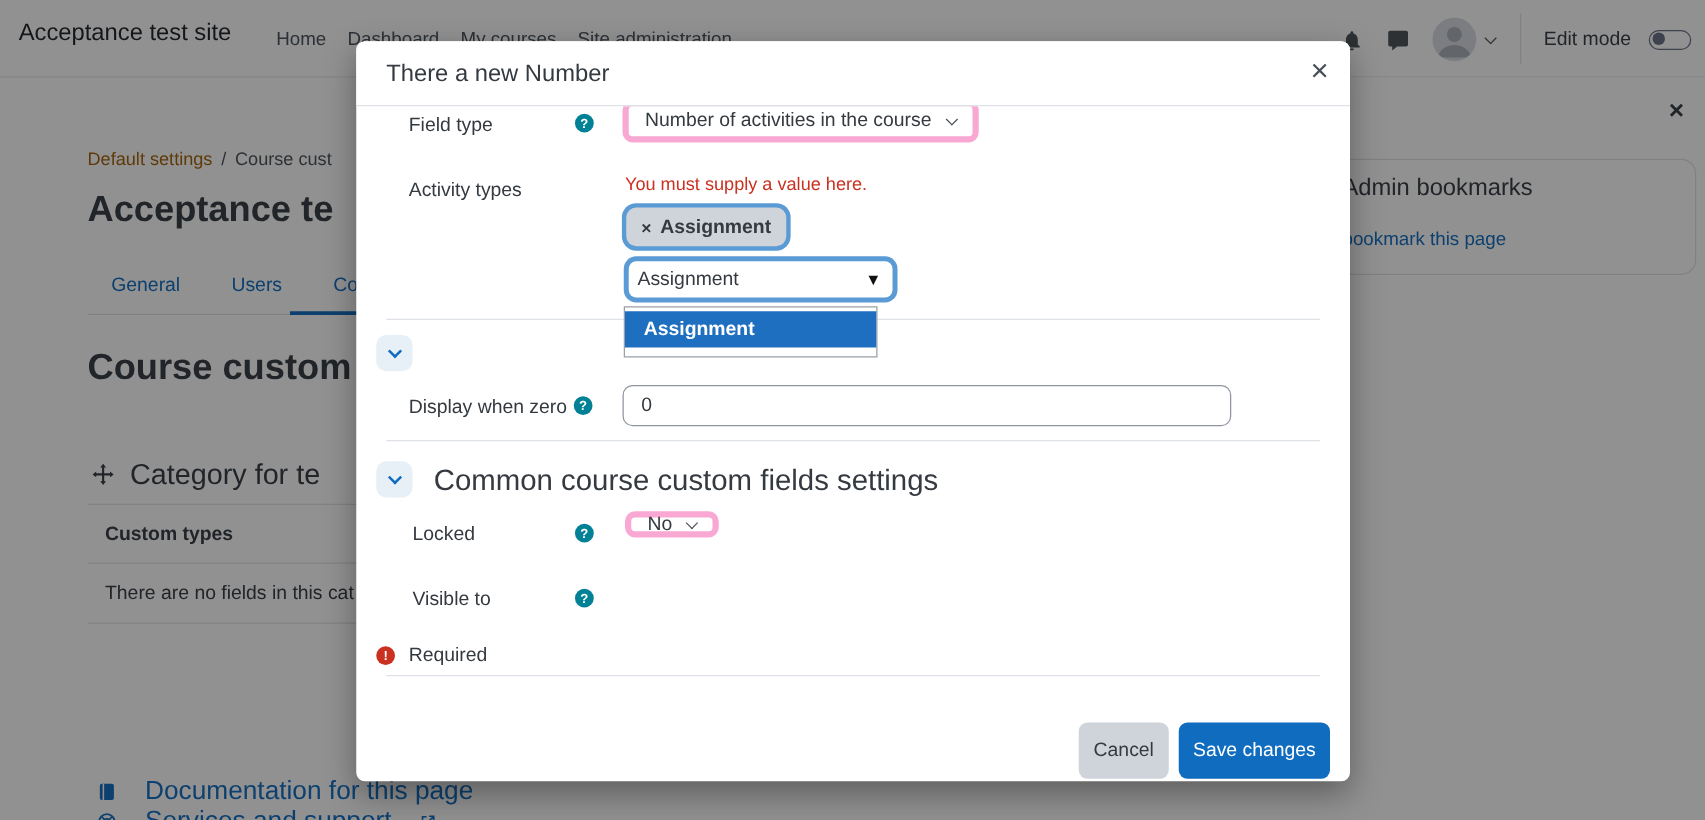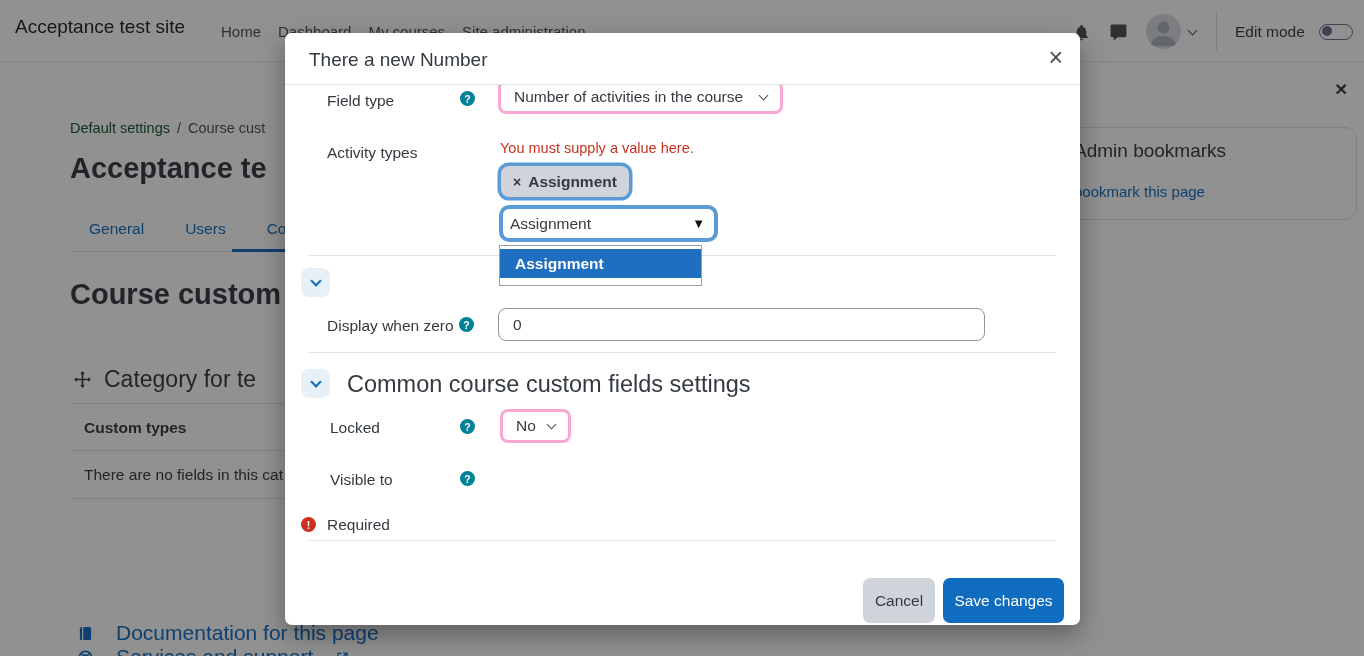--- a/index.html
+++ b/index.html
@@ -16,21 +16,21 @@
   .nav-icon { position:absolute; top:22px; width:20px; height:20px; display:flex; align-items:center; justify-content:center; }
   .avatar { position:absolute; left:1146px; top:14px; width:35px; height:35px; border-radius:50%; background:#d8dbe0; overflow:hidden; }
   .chev { display:inline-block; width:7px; height:7px; border-right:1.8px solid #495057; border-bottom:1.8px solid #495057; transform:rotate(45deg); }
   .nav-chevron { position:absolute; left:1189px; top:27px; }
   .nav-divider { position:absolute; left:1216px; top:11px; width:1px; height:40px; background:#dee2e6; }
   .edit-mode-label { position:absolute; left:1235px; top:23px; font-size:15.5px; color:#343a40; }
   .toggle { position:absolute; left:1319px; top:24px; width:34px; height:16px; border:1.5px solid #667085; border-radius:9px; }
   .toggle .knob { position:absolute; left:2px; top:1.2px; width:10px; height:10px; border-radius:50%; background:#667085; }
 
   .breadcrumb { position:absolute; left:70px; top:120px; font-size:14.5px; color:#495057; }
-  .breadcrumb .crumb-link { color:#14532d; cursor:pointer; }
+  .breadcrumb .crumb-link { color:#a16207; cursor:pointer; }
   .breadcrumb .sep { margin:0 7px; }
   .page-title { position:absolute; left:70px; top:152px; font-size:29px; font-weight:bold; color:#343a40; white-space:nowrap; }
   .tabs { position:absolute; left:89px; top:220px; display:flex; font-size:15.5px; color:#0f6cbf; }
   .tabs span { margin-right:41px; cursor:pointer; white-space:nowrap; }
   .tabs-border { position:absolute; left:70px; top:251px; width:250px; height:1px; background:#dee2e6; }
   .tab-active-underline { position:absolute; left:232px; top:249px; width:88px; height:3px; background:#0f6cbf; }
   .section-title { position:absolute; left:70px; top:278px; font-size:29px; color:#343a40; white-space:nowrap; }
   .category-row { position:absolute; left:74px; top:366px; display:flex; align-items:center; }
   .category-title { font-size:23px; color:#343a40; margin-left:13px; white-space:nowrap; }
   .phr { position:absolute; left:70px; width:250px; height:1px; background:#dee2e6; }
@@ -49,21 +49,21 @@
   .overlay { position:absolute; inset:0; background:rgba(10,10,10,0.45); z-index:5; }
 
   
   .modal { position:absolute; left:285px; top:33px; width:795px; height:592px; background:#fff; border-radius:7px; box-shadow:0 10px 26px rgba(0,0,0,.35); z-index:10; overflow:hidden; }
   .modal-header { position:absolute; top:0; left:0; width:100%; height:52px; background:#fff; border-bottom:1px solid #dee2e6; z-index:20; }
   .modal-title { position:absolute; left:24px; top:16px; font-size:19px; color:#343a40; }
   .modal-close { position:absolute; right:17px; top:12px; font-size:25px; color:#495057; cursor:pointer; line-height:1; font-weight:300; }
 
   .flabel { position:absolute; font-size:15.5px; color:#343a40; white-space:nowrap; }
   .help-badge { position:absolute; width:15px; height:15px; border-radius:50%; background:#008196; color:#fff; font-size:10.5px; font-weight:bold; display:flex; align-items:center; justify-content:center; cursor:pointer; }
-  .sel { position:absolute; background:#fff; border:3px solid #f9a8d4; border-radius:8px; display:flex; align-items:center; font-size:15.5px; color:#343a40; cursor:pointer; padding:0 13px; justify-content:space-between; }
+  .sel { position:absolute; background:#fff; border:5px solid #f9a8d4; border-radius:8px; display:flex; align-items:center; font-size:15.5px; color:#343a40; cursor:pointer; padding:0 13px; justify-content:space-between; }
   .sel .chev { margin-left:12px; flex:none; }
   .mhr { position:absolute; left:24px; width:747px; height:1px; background:#dee2e6; z-index:1; }
 
   .error-text { position:absolute; left:215px; top:107px; font-size:14.5px; color:#ca3120; }
   .tag-chip { position:absolute; left:216px; top:133px; height:31px; background:#ced4da; border-radius:8px; box-shadow:0 0 0 3.5px #5b9bd5; display:flex; align-items:center; padding:0 12px; gap:7px; font-size:15.5px; font-weight:bold; color:#343a40; cursor:pointer; z-index:2; }
   .tag-chip .tag-x { font-weight:bold; font-size:14px; cursor:pointer; }
   .combobox { position:absolute; left:218px; top:176px; width:211px; height:29px; background:#fff; border-radius:6px; box-shadow:0 0 0 4px #5b9bd5; display:flex; align-items:center; justify-content:space-between; padding:0 9px 0 7px; font-size:15.5px; color:#343a40; cursor:pointer; z-index:2; }
   .combobox .tri { font-size:13px; color:#111; }
   .listbox { position:absolute; left:214px; top:212px; width:203px; height:41px; background:#fff; border:1px solid #9aa0a6; z-index:6; }
   .listbox .opt { margin-top:3px; height:29px; background:#1f6fc0; color:#fff; font-weight:bold; font-size:15.5px; display:flex; align-items:center; padding-left:15px; cursor:pointer; }
@@ -220,21 +220,21 @@
 
   <div class="mhr" style="top:319px;"></div>
 
   <div class="sec-chevron-btn" style="top:336px;">
       <span class="chev"></span>
     </div>
   <div class="sec-heading" style="top:338px;">Common course custom fields settings</div>
 
   <div class="flabel" style="left:45px; top:386px;">Locked</div>
   <div class="help-badge" style="left:175px; top:386px;">?</div>
-  <div class="sel" style="left:215px; top:376px; height:34px;">
+  <div class="sel" style="left:215px; top:376px; height:21px;">
     <span>No</span>
     <span class="chev" style="margin-top:-3px;"></span>
   </div>
 
   <div class="flabel" style="left:45px; top:438px;">Visible to</div>
   <div class="help-badge" style="left:175px; top:438px;">?</div>
 
   <div class="req-badge">!</div>
   <div class="flabel" style="left:42px; top:483px;text-align:right;">Required</div>
 

